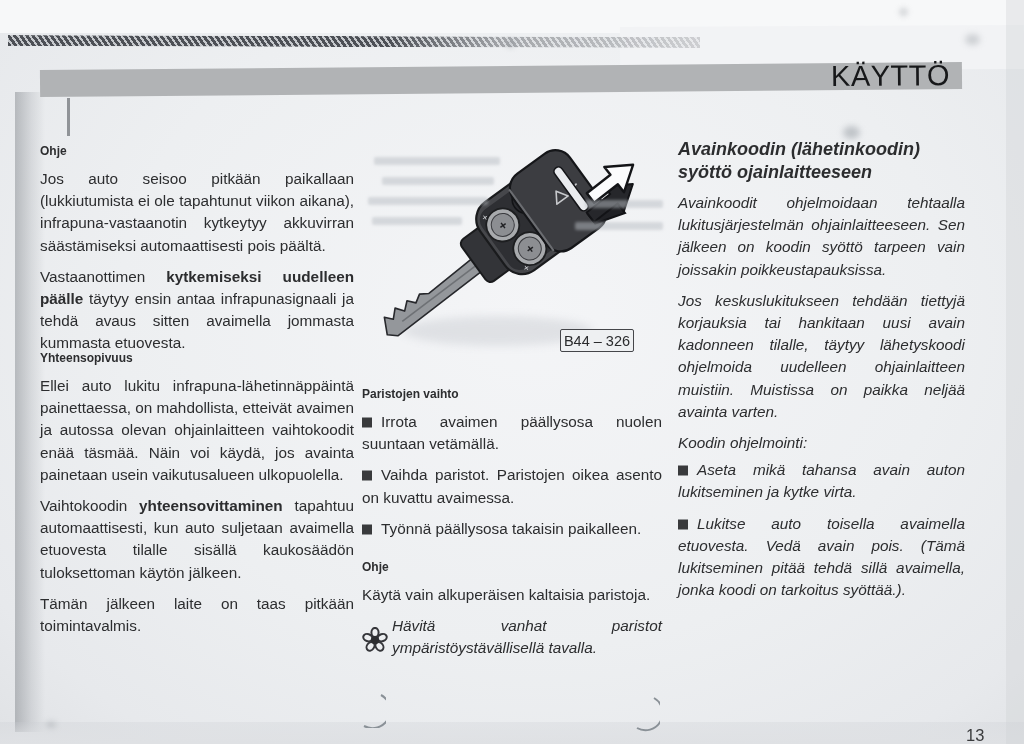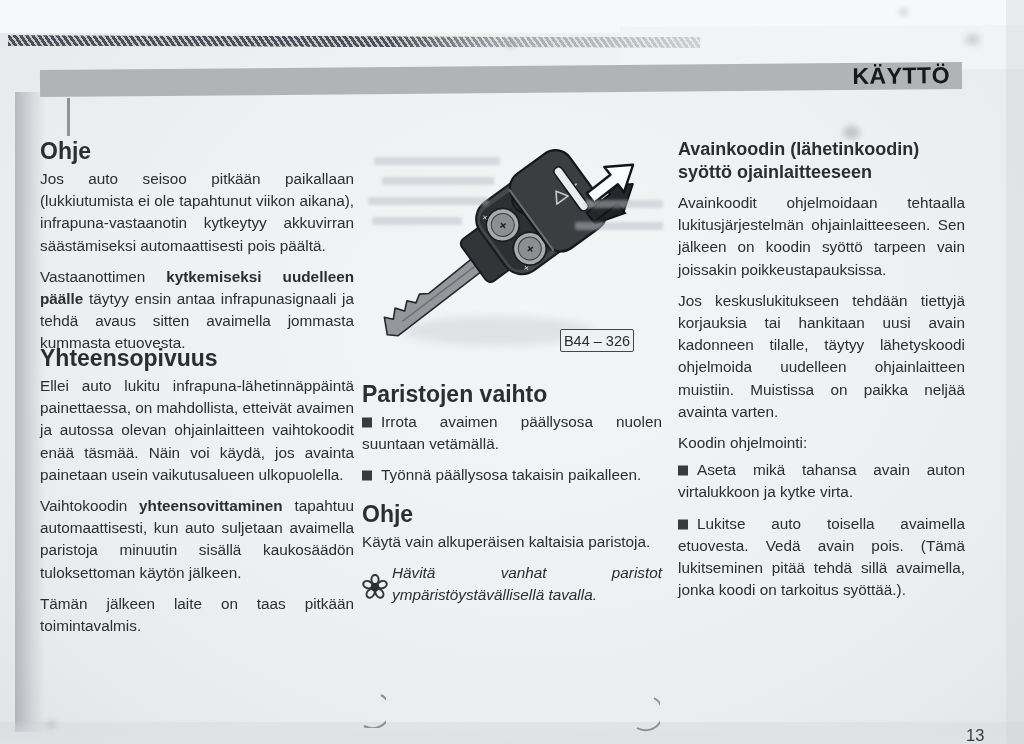--- a/index.html
+++ b/index.html
@@ -18,24 +18,24 @@
     mask-image:linear-gradient(to right,#000 55%,rgba(0,0,0,.45) 72%,rgba(0,0,0,.22) 100%);}
   .bind-shadow{position:absolute;left:15px;top:92px;width:30px;height:640px;
     background:linear-gradient(to right,rgba(105,110,116,.40),rgba(125,130,136,.18) 55%,rgba(150,154,160,0));}
   .bind-line{position:absolute;left:67px;top:98px;width:3px;height:38px;background:rgba(70,74,80,.55);}
   .bottom-band{position:absolute;left:0;top:722px;width:1024px;height:22px;
     background:linear-gradient(to bottom,rgba(200,203,208,.25),#dfe1e4);}
   .right-edge{position:absolute;left:1006px;top:0;width:18px;height:744px;background:rgba(205,208,212,.35);}
 
   .header-band{position:absolute;left:40px;top:66px;width:922px;height:27px;background:#b1b3b5;
     transform:rotate(-.5deg);display:flex;align-items:center;justify-content:flex-end;padding-right:12px;box-sizing:border-box;}
-  .header-band .title{font-size:23px;font-weight:bold;color:#17181a;letter-spacing:.5px;}
+  .header-band .title{font-size:29px;font-weight:normal;color:#17181a;letter-spacing:.5px;}
 
   .col{position:absolute;color:#2c2d2f;font-size:15.3px;line-height:22.2px;text-align:justify;}
-  .col h3{font-size:23px;line-height:19px;font-weight:bold;margin:0 0 7px;text-align:left;}
+  .col h3{font-size:12px;line-height:19px;font-weight:bold;margin:0 0 7px;text-align:left;}
   .col p{margin:0 0 9px;}
   .col p.last{margin-bottom:0;}
   .bullet .sq{display:inline-block;width:10px;height:10px;background:#393a3c;margin-right:9px;transform:translateY(0.5px);}
   .eco-row{display:flex;align-items:flex-end;}
   .eco-row .eco-ic{flex:0 0 30px;padding-top:4px;}
   .eco-row .eco-tx{font-style:italic;}
 
   .figure{position:absolute;left:363px;top:146px;width:296px;height:216px;}
   .fig-label{position:absolute;left:560px;top:329px;width:72px;height:21px;border:1.5px solid #45464a;border-radius:2px;
     background:#eef0f2;display:flex;align-items:center;justify-content:center;font-size:14.5px;color:#2a2b2d;}
@@ -63,21 +63,21 @@
 
 <div class="col" style="left:40px;top:142px;width:314px;">
   <h3>Ohje</h3>
   <p>Jos auto seisoo pitkään paikallaan (lukkiutumista ei ole tapahtunut viikon aikana), infrapuna-vastaanotin kytkeytyy akkuvirran säästämiseksi automaattisesti pois päältä.</p>
   <p class="last"><span>Vastaanottimen </span><b>kytkemiseksi uudelleen päälle</b><span> täytyy ensin antaa infrapunasignaali ja tehdä avaus sitten avaimella jommasta kummasta etuovesta.</span></p>
 </div>
 
 <div class="col" style="left:40px;top:349px;width:314px;">
   <h3>Yhteensopivuus</h3>
   <p>Ellei auto lukitu infrapuna-lähetinnäppäintä painettaessa, on mahdollista, etteivät avaimen ja autossa olevan ohjainlaitteen vaihtokoodit enää täsmää. Näin voi käydä, jos avainta painetaan usein vaikutusalueen ulkopuolella.</p>
-  <p><span>Vaihtokoodin </span><b>yhteensovittaminen</b><span> tapahtuu automaattisesti, kun auto suljetaan avaimella paristoja minuutin sisällä kaukosäädön tuloksettoman käytön jälkeen.</span></p>
+  <p><span>Vaihtokoodin </span><b>yhteensovittaminen</b><span> tapahtuu automaattisesti, kun auto suljetaan avaimella etuovesta tilalle sisällä kaukosäädön tuloksettoman käytön jälkeen.</span></p>
   <p class="last">Tämän jälkeen laite on taas pitkään toimintavalmis.</p>
 </div>
 
 <div class="figure">
   <svg width="296" height="216" viewBox="0 0 296 216">
     <defs>
         <filter id="soft" x="-40%" y="-40%" width="180%" height="180%">
           <feGaussianBlur stdDeviation="4"></feGaussianBlur>
         </filter>
       </defs>
@@ -131,49 +131,50 @@
 <div class="ghost" style="left:374px;top:157px;width:126px;height:8px;"></div>
 <div class="ghost" style="left:382px;top:177px;width:112px;height:8px;"></div>
 <div class="ghost" style="left:368px;top:197px;width:120px;height:8px;"></div>
 <div class="ghost" style="left:372px;top:217px;width:90px;height:8px;"></div>
 <div class="ghost" style="left:585px;top:200px;width:78px;height:8px;"></div>
 <div class="ghost" style="left:575px;top:222px;width:88px;height:8px;"></div>
 
 <div class="col" style="left:362px;top:385px;width:300px;">
   <h3>Paristojen vaihto</h3>
   <p class="bullet"><span class="sq"></span><span>Irrota avaimen päällysosa nuolen suuntaan vetämällä.</span></p>
+  <p class="bullet"><span class="sq"></span><span>Vaihda paristot. Paristojen oikea asento on kuvattu avaimessa.</span></p>
   <p class="bullet"><span class="sq"></span><span>Työnnä päällysosa takaisin paikalleen.</span></p>
   <h3 style="margin-top:18px;">Ohje</h3>
   <p>Käytä vain alkuperäisen kaltaisia paristoja.</p>
   <div class="eco-row">
     <span class="eco-ic">
       <svg width="26" height="26" viewBox="0 0 26 26">
         <g stroke="#35363a" stroke-width="2" fill="none">
           <ellipse cx="13" cy="5.5" rx="3.6" ry="4.6"></ellipse>
           <ellipse cx="20.2" cy="10.6" rx="3.6" ry="4.6" transform="rotate(72 20.2 10.6)"></ellipse>
           <ellipse cx="17.5" cy="19.4" rx="3.6" ry="4.6" transform="rotate(144 17.5 19.4)"></ellipse>
           <ellipse cx="8.5" cy="19.4" rx="3.6" ry="4.6" transform="rotate(-144 8.5 19.4)"></ellipse>
           <ellipse cx="5.8" cy="10.6" rx="3.6" ry="4.6" transform="rotate(-72 5.8 10.6)"></ellipse>
         </g>
         <circle cx="13" cy="13" r="4" fill="#2c2d30"></circle>
       </svg>
     </span>
     <span class="eco-tx">Hävitä vanhat paristot ympäristöystävällisellä tavalla.</span>
   </div>
 </div>
 
-<div class="col" style="left:678px;top:138px;width:287px;">
+<div class="col" style="left:678px;top:138px;width:287px;font-style:italic;">
   <h3 style="font-size:18px;line-height:23px;margin-bottom:8px;">
     <span>Avainkoodin (lähetinkoodin)</span><br>
     <span>syöttö ojainlaitteeseen</span>
   </h3>
   <p>Avainkoodit ohjelmoidaan tehtaalla lukitusjärjestelmän ohjainlaitteeseen. Sen jälkeen on koodin syöttö tarpeen vain joissakin poikkeustapauksissa.</p>
   <p>Jos keskuslukitukseen tehdään tiettyjä korjauksia tai hankitaan uusi avain kadonneen tilalle, täytyy lähetyskoodi ohjelmoida uudelleen ohjainlaitteen muistiin. Muistissa on paikka neljää avainta varten.</p>
   <p style="margin-bottom:5px;">Koodin ohjelmointi:</p>
-  <p class="bullet"><span class="sq"></span><span>Aseta mikä tahansa avain auton virtalukkoon ja kytke virta.</span></p>
+  <p class="bullet"><span class="sq"></span><span>Aseta mikä tahansa avain auton lukitseminen ja kytke virta.</span></p>
   <p class="bullet last"><span class="sq"></span><span>Lukitse auto toisella avaimella etuovesta. Vedä avain pois. (Tämä lukitseminen pitää tehdä sillä avaimella, jonka koodi on tarkoitus syöttää.).</span></p>
 </div>
 
 <div class="stain" style="left:843px;top:126px;width:17px;height:13px;background:#9aa0a6;opacity:.55;"></div>
 <div class="stain" style="left:965px;top:34px;width:15px;height:11px;background:#a8adb2;opacity:.5;"></div>
 <div class="stain" style="left:900px;top:9px;width:7px;height:6px;background:#8d9298;opacity:.6;"></div>
 <div class="stain" style="left:508px;top:40px;width:5px;height:7px;background:#7e838a;opacity:.6;"></div>
 
 <svg class="arc-mark" style="left:360px;top:692px;" width="26" height="36" viewBox="0 0 26 36">
   <path d="M4,34 A17,17 0 0 0 21,3" fill="none" stroke="#8a9197" stroke-width="2"></path>

